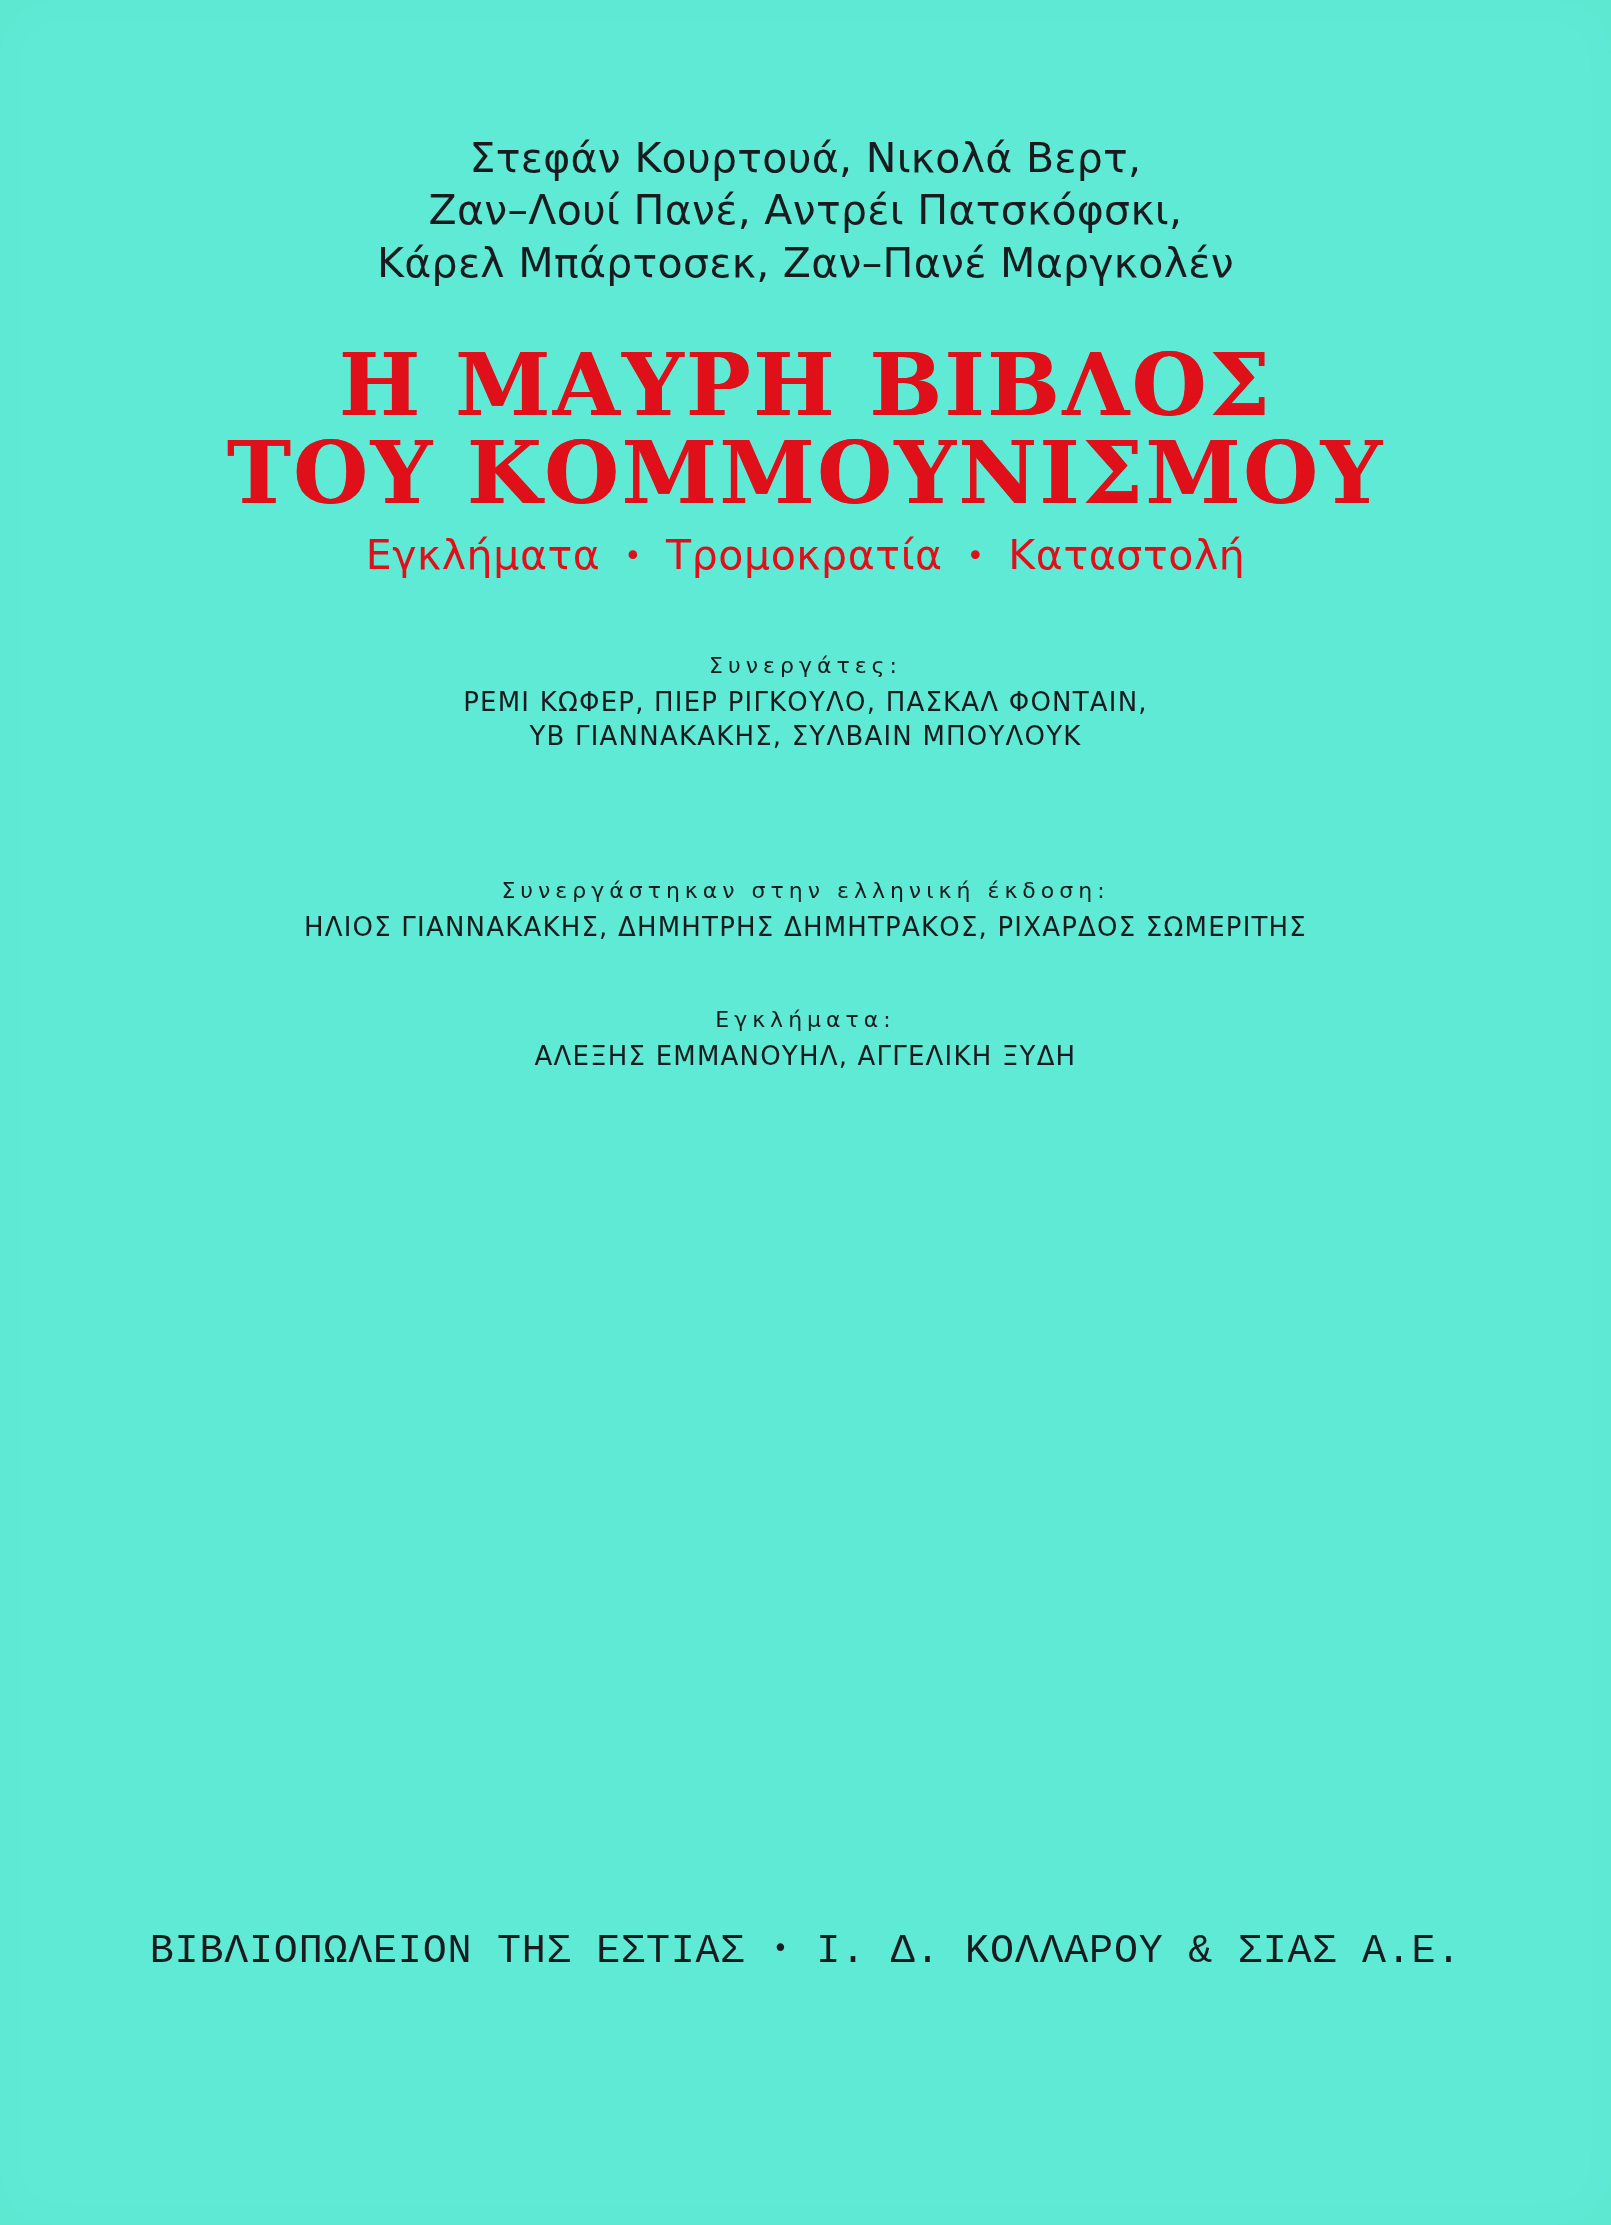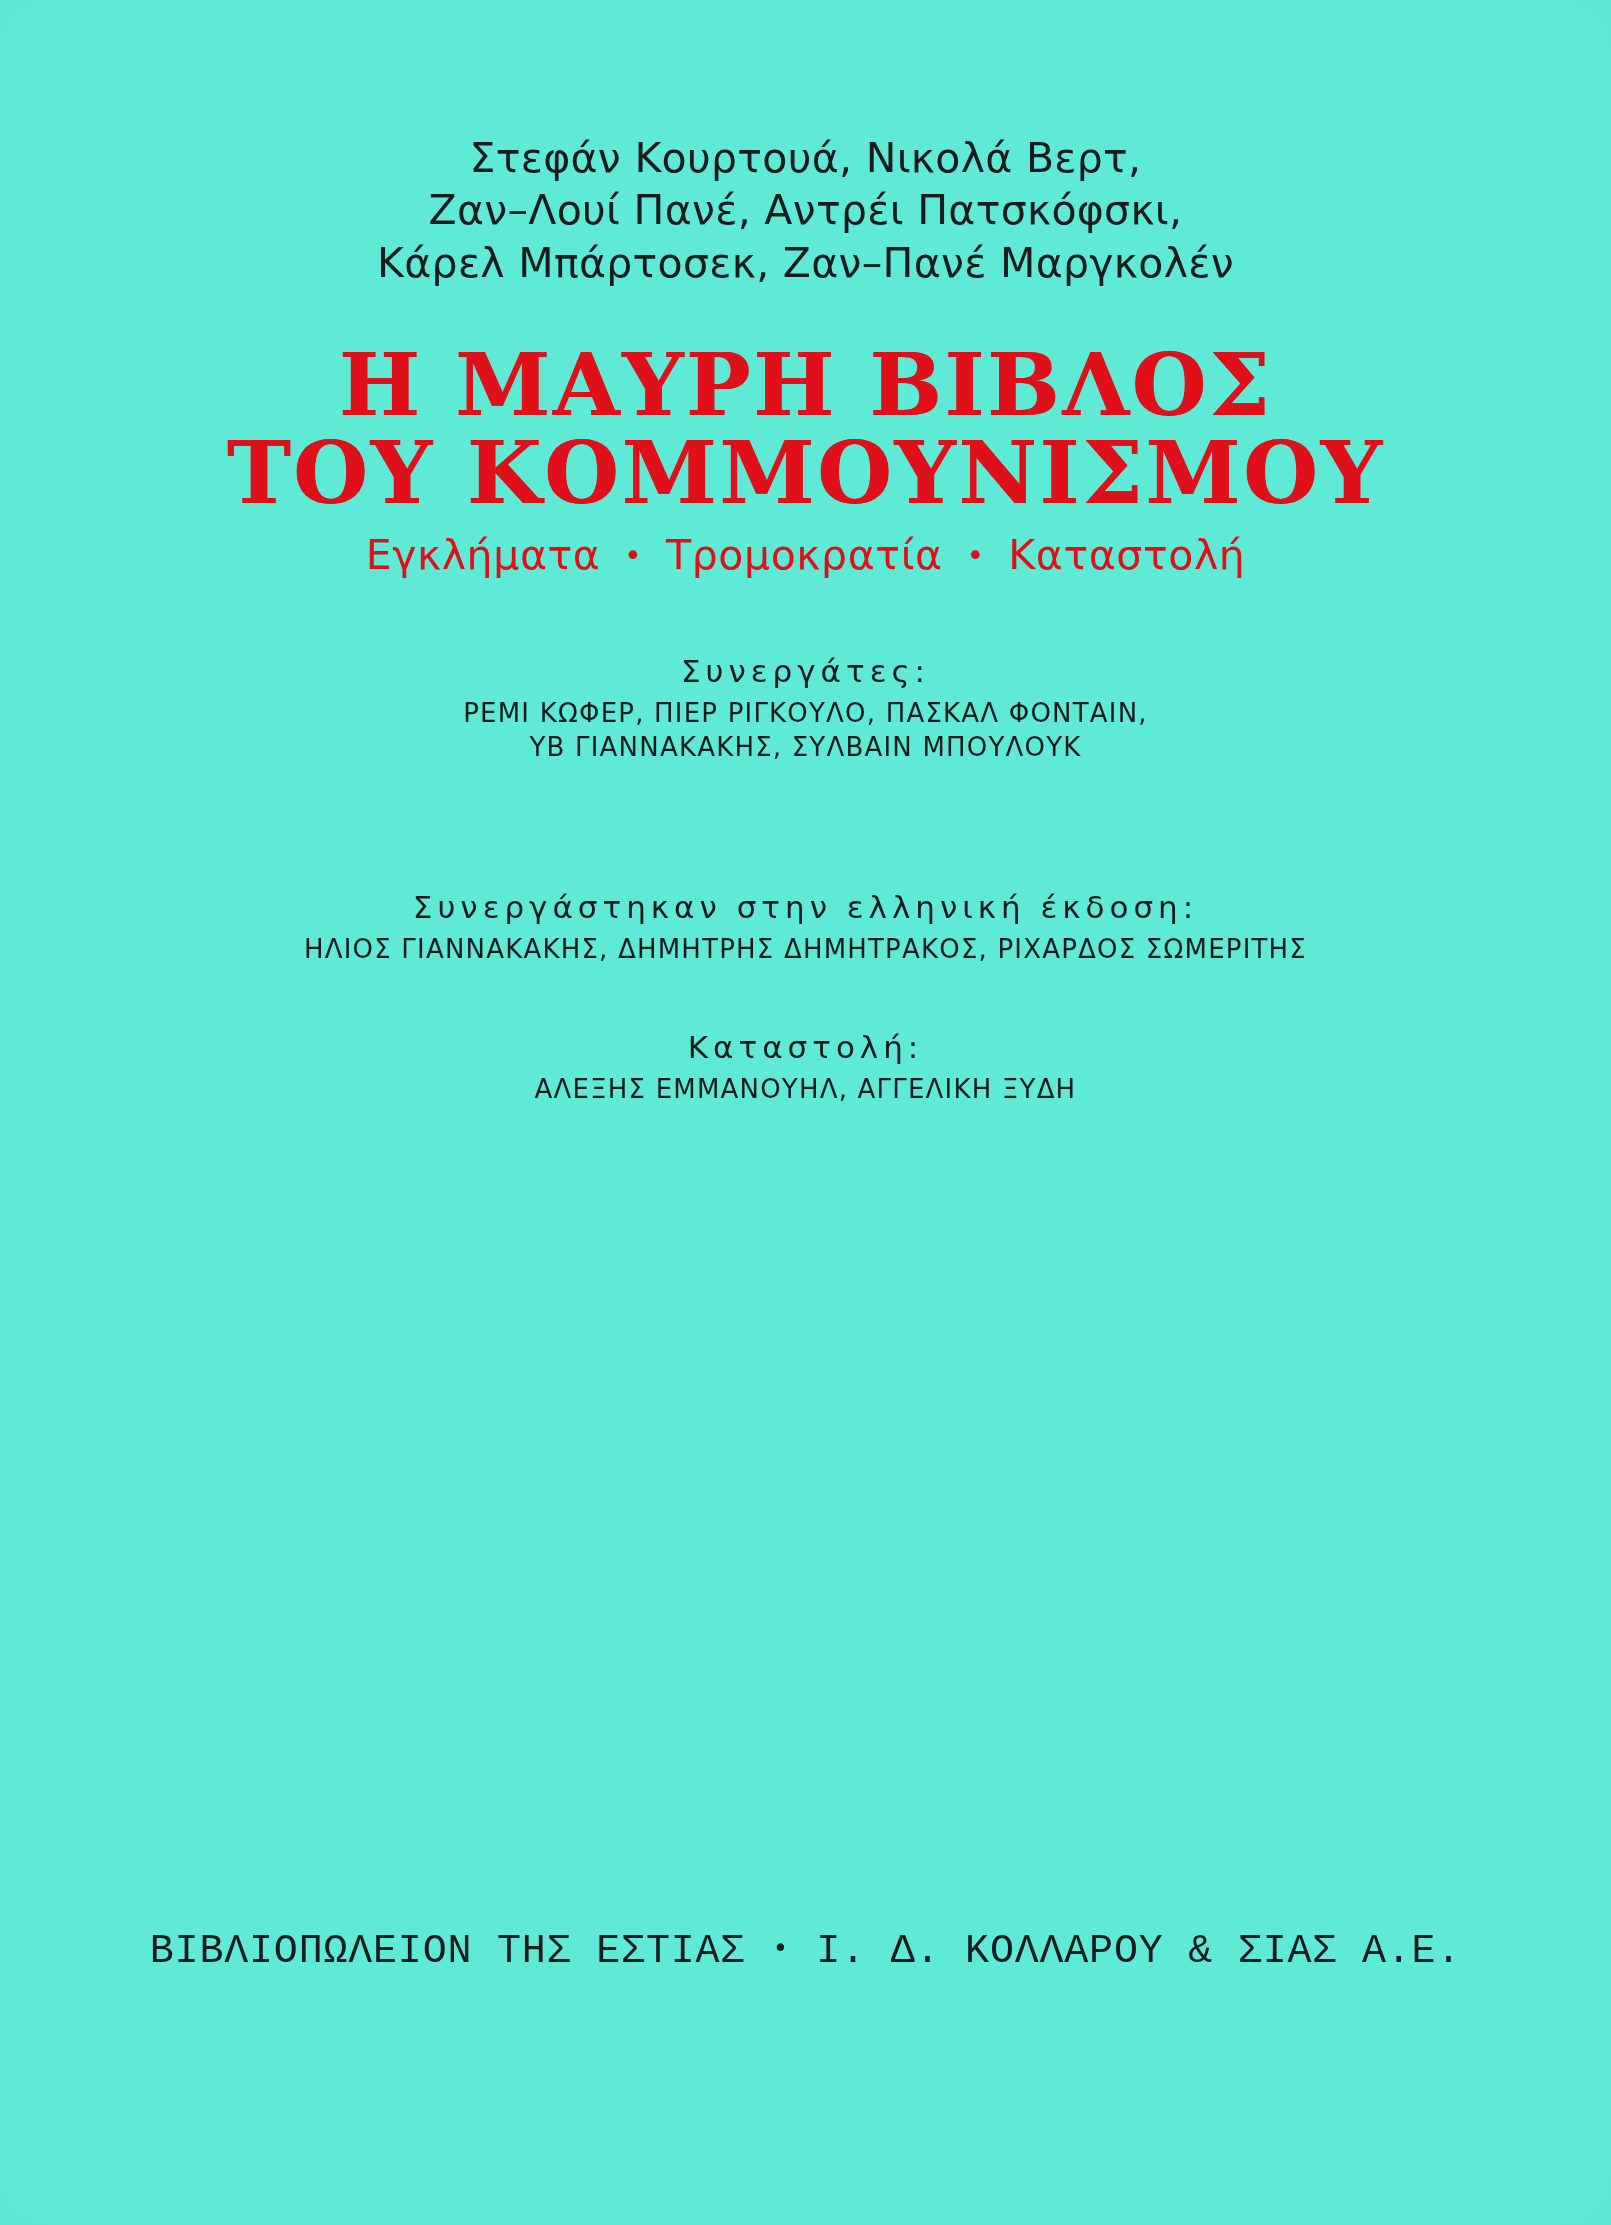--- a/index.html
+++ b/index.html
@@ -81,21 +81,21 @@
     padding: 0 10px;
     font-size: 30px;
     vertical-align: 3px;
   }
 
   
   .block {
     color: #191b1f;
   }
   .block-heading {
-    font-size: 31px;
+    font-size: 22px;
     letter-spacing: 5px;
     margin-bottom: 7px;
     white-space: nowrap;
   }
   .block-line {
     display: block;
     font-size: 26px;
     letter-spacing: 1.2px;
     line-height: 1.33;
     white-space: nowrap;
@@ -158,21 +158,21 @@
       <span class="block-line">ΡΕΜΙ ΚΩΦΕΡ, ΠΙΕΡ ΡΙΓΚΟΥΛΟ, ΠΑΣΚΑΛ ΦΟΝΤΑΙΝ,</span>
       <span class="block-line">ΥΒ ΓΙΑΝΝΑΚΑΚΗΣ, ΣΥΛΒΑΙΝ ΜΠΟΥΛΟΥΚ</span>
     </div>
 
     <div class="block greek-edition">
       <div class="block-heading">Συνεργάστηκαν στην ελληνική έκδοση:</div>
       <span class="block-line">ΗΛΙΟΣ ΓΙΑΝΝΑΚΑΚΗΣ, ΔΗΜΗΤΡΗΣ ΔΗΜΗΤΡΑΚΟΣ, ΡΙΧΑΡΔΟΣ ΣΩΜΕΡΙΤΗΣ</span>
     </div>
 
     <div class="block translation">
-      <div class="block-heading">Καταστολή:</div>
+      <div class="block-heading">Εγκλήματα:</div>
       <span class="block-line">ΑΛΕΞΗΣ ΕΜΜΑΝΟΥΗΛ, ΑΓΓΕΛΙΚΗ ΞΥΔΗ</span>
     </div>
 
   </div>
 
   <div class="publisher">
     <span class="sc">ΒΙΒΛΙΟΠΩΛΕΙΟΝ ΤΗΣ ΕΣΤΙΑΣ</span>
     <span class="bullet">•</span>
     <span class="sc">Ι. Δ. ΚΟΛΛΑΡΟΥ &amp; ΣΙΑΣ Α.Ε.</span>
   </div>

